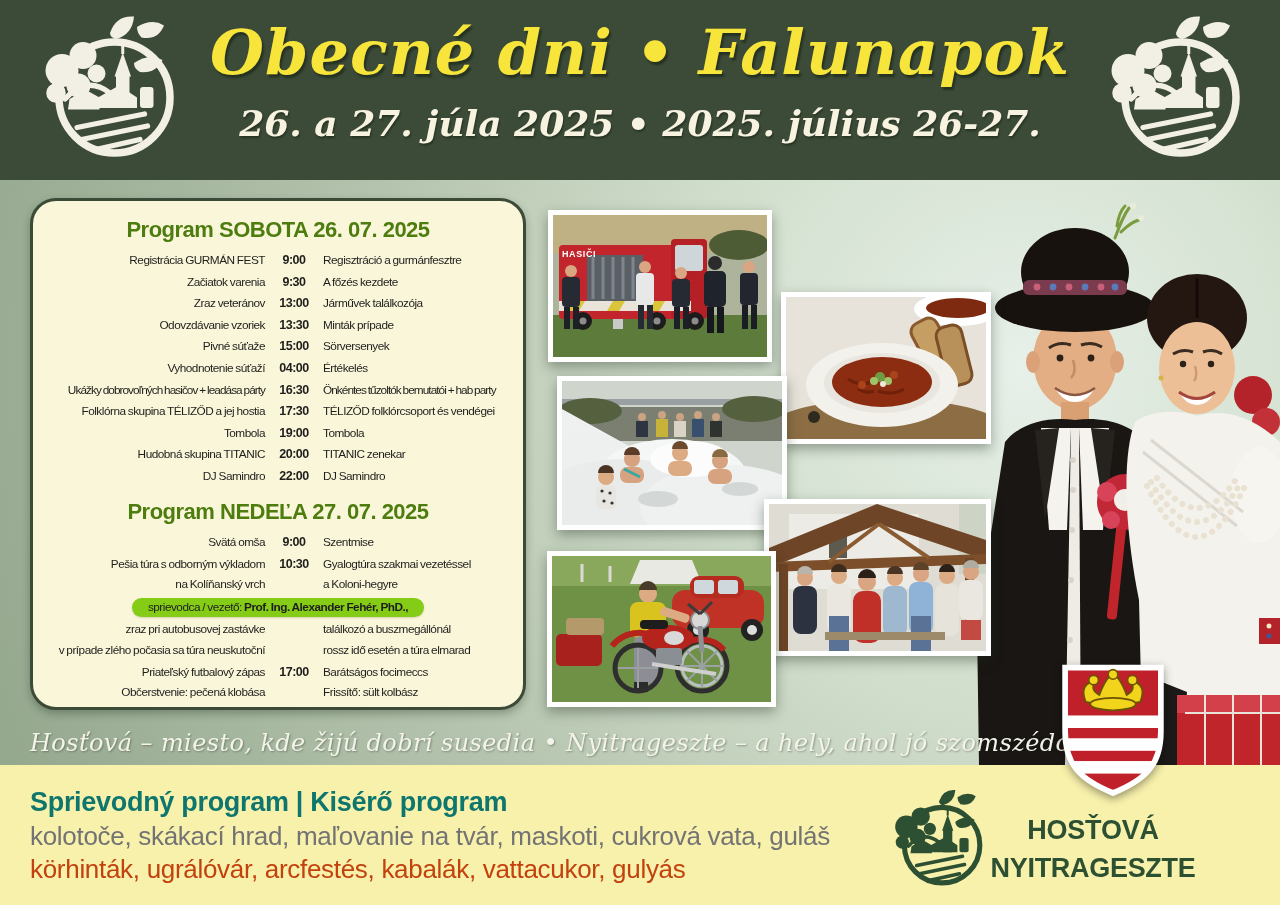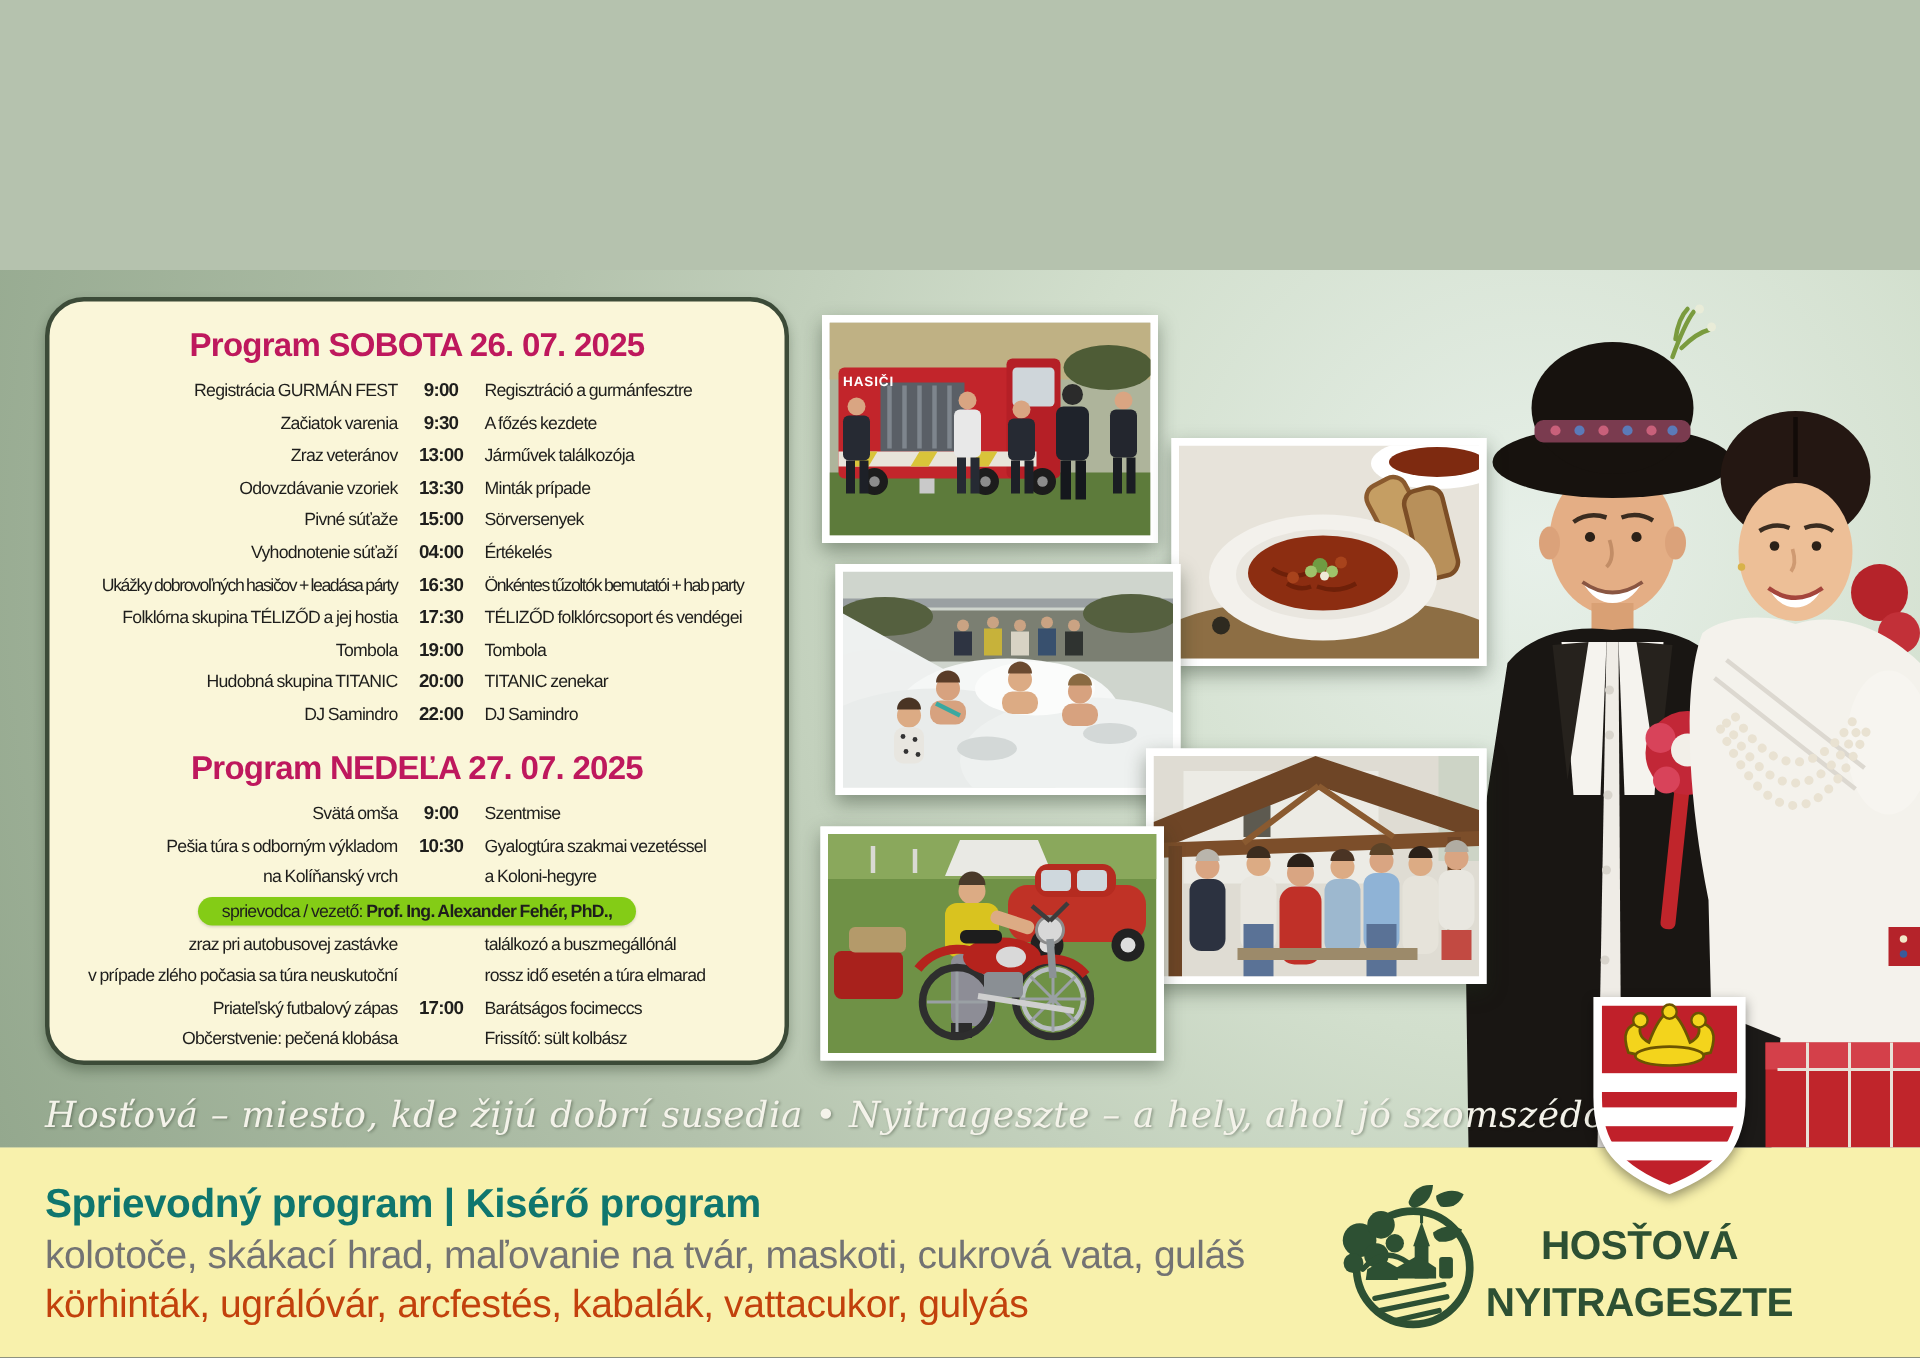--- a/index.html
+++ b/index.html
@@ -23,21 +23,21 @@
   
   .main{position:absolute;left:0;top:180px;width:1280px;height:585px;
     background:radial-gradient(circle at 80% 32%, #e7f0e9 0%, #d2dfcd 30%,
       #b3c2ac 62%, #94a88e 100%);}
 
   
   .pbox{position:absolute;left:30px;top:198px;width:496px;height:512px;
     box-sizing:border-box;background:#faf6d9;border:3px solid #3c4b38;
     border-radius:26px;padding:12px 10px 0 10px;
     box-shadow:0 4px 8px rgba(20,35,18,.3);z-index:5;}
-  .ph{text-align:center;color:#be185d;font-weight:bold;font-size:22px;
+  .ph{text-align:center;color:#4d7c0f;font-weight:bold;font-size:22px;
     letter-spacing:-.5px;margin:4px 0 9px 0;}
   .ph2{margin-top:15px;}
   .rows{display:grid;grid-template-columns:222px 46px 1fr;column-gap:6px;
     row-gap:5.5px;font-size:11.8px;line-height:1.28;color:#1e1e1c;
     letter-spacing:-.5px;word-spacing:-.5px;align-items:baseline;}
   .c-sk{text-align:right;white-space:nowrap;}
   .c-t{text-align:center;font-weight:bold;font-size:12.5px;}
   .c-hu{text-align:left;white-space:nowrap;}
   .long{letter-spacing:-.95px;}
   .pill{grid-column:1/-1;justify-self:center;background:#84cc16;
@@ -108,20 +108,34 @@
     <rect x="72" y="50" width="9" height="14" rx="2" fill="currentColor"></rect>
     <polygon points="24,65 25,58 36,52 45,57 45,65" fill="currentColor"></polygon>
     <path d="M30 77 L75 68" stroke="currentColor" stroke-width="3.5" stroke-linecap="round"></path>
     <path d="M33 85 L77 76" stroke="currentColor" stroke-width="3.5" stroke-linecap="round"></path>
     <path d="M41 92 L72 85" stroke="currentColor" stroke-width="3.5" stroke-linecap="round"></path>
   </symbol>
 </svg>
 
 <div class="poster">
 
+  <div class="hdr">
+    <div class="logo logo-left">
+      <svg>
+          <use href="#vlogo"></use>
+        </svg>
+    </div>
+    <div class="logo logo-right">
+      <svg>
+          <use href="#vlogo"></use>
+        </svg>
+    </div>
+    <div class="title">Obecné dni • Falunapok</div>
+    <div class="subtitle">26. a 27. júla 2025 • 2025. július 26-27.</div>
+  </div>
 
   <div class="main"></div>
 
   <div class="couple">
     <svg viewBox="0 0 305 575" preserveAspectRatio="xMidYMax meet">
 
       <g>
         <ellipse cx="100" cy="170" rx="42" ry="50" fill="#e4ae85"></ellipse>
         <ellipse cx="58" cy="172" rx="7" ry="11" fill="#dba27a"></ellipse>
         <ellipse cx="142" cy="172" rx="7" ry="11" fill="#dba27a"></ellipse>

